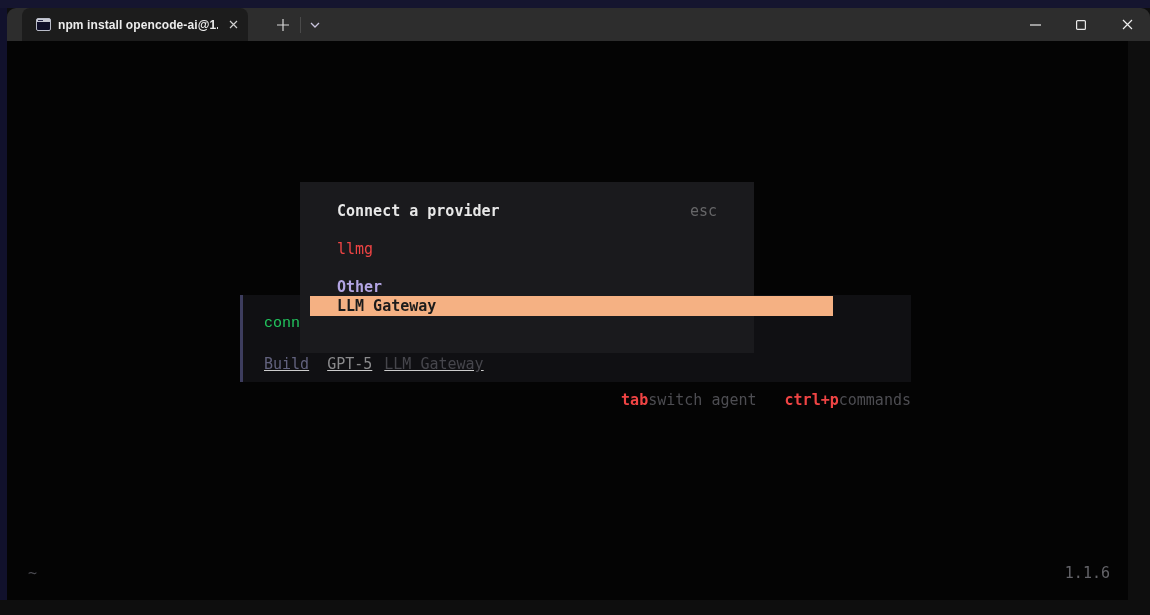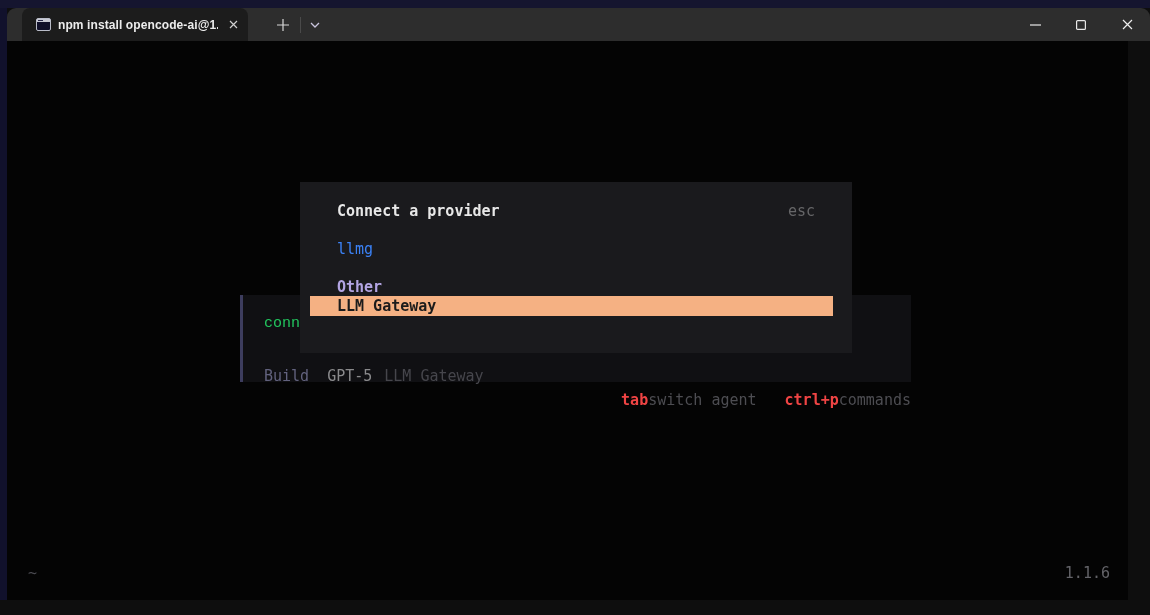--- a/index.html
+++ b/index.html
@@ -65,44 +65,44 @@
     background: #040404; color: #cccccc; font-size: 15px;
   }
 
   
   .editor {
     position: absolute; left: 233px; top: 254px; width: 671px; height: 87px;
     background: #101013;
   }
   .editor .accent { position: absolute; left: 0; top: 0; width: 3px; height: 87px; background: #3d3d5e; }
   .ed-line1 { position: absolute; left: 24px; top: 20px; color: #22c55e; font-family: Liberation Mono, monospace; }
-  .ed-line2 { position: absolute; left: 24px; top: 72px; white-space: nowrap; }
+  .ed-line2 { position: absolute; left: 24px; top: 60px; white-space: nowrap; text-decoration: underline; }
   .ed-agent { color: #62627e; }
   .ed-model { color: #8a8a8c; margin-left: 18px; }
   .ed-provider { color: #46464c; margin-left: 12px; }
 
   
   .statusline { position: absolute; right: 217px; top: 350px; white-space: nowrap; }
   .sl-key { color: #ef4444; font-weight: bold; }
   .sl-act { color: #4d4d52; }
   .sl-gap1 { }
   .sl-gap2 { margin-left: 28px; }
 
   
   .cwd { position: absolute; left: 21px; top: 523px; color: #4a4a50; }
   .version { position: absolute; right: 18px; top: 523px; color: #636368; }
 
   
   .dialog {
-    position: absolute; left: 293px; top: 141px; width: 552px; height: 171px;
+    position: absolute; left: 293px; top: 141px; width: 454px; height: 171px;
     background: #1a1a1d;
   }
   .dlg-title { position: absolute; left: 37px; top: 20px; color: #e8e8e8; font-weight: bold; }
   .dlg-esc { position: absolute; right: 37px; top: 20px; color: #666668; }
-  .dlg-search { position: absolute; left: 37px; top: 58px; color: #3b82f6; }
+  .dlg-search { position: absolute; left: 37px; top: 58px; color: #ef4444; }
   .dlg-section { position: absolute; left: 37px; top: 96px; color: #b3a5e3; font-weight: bold; }
   .dlg-option {
     position: absolute; left: 10px; top: 114px; width: 523px; height: 20px;
     background: #f5b183; display: flex; align-items: center;
   }
   .dlg-option span { margin-left: 27px; color: #1b1b1b; font-weight: bold; }
 
   svg { display: block; }
 </style>
 </head>

